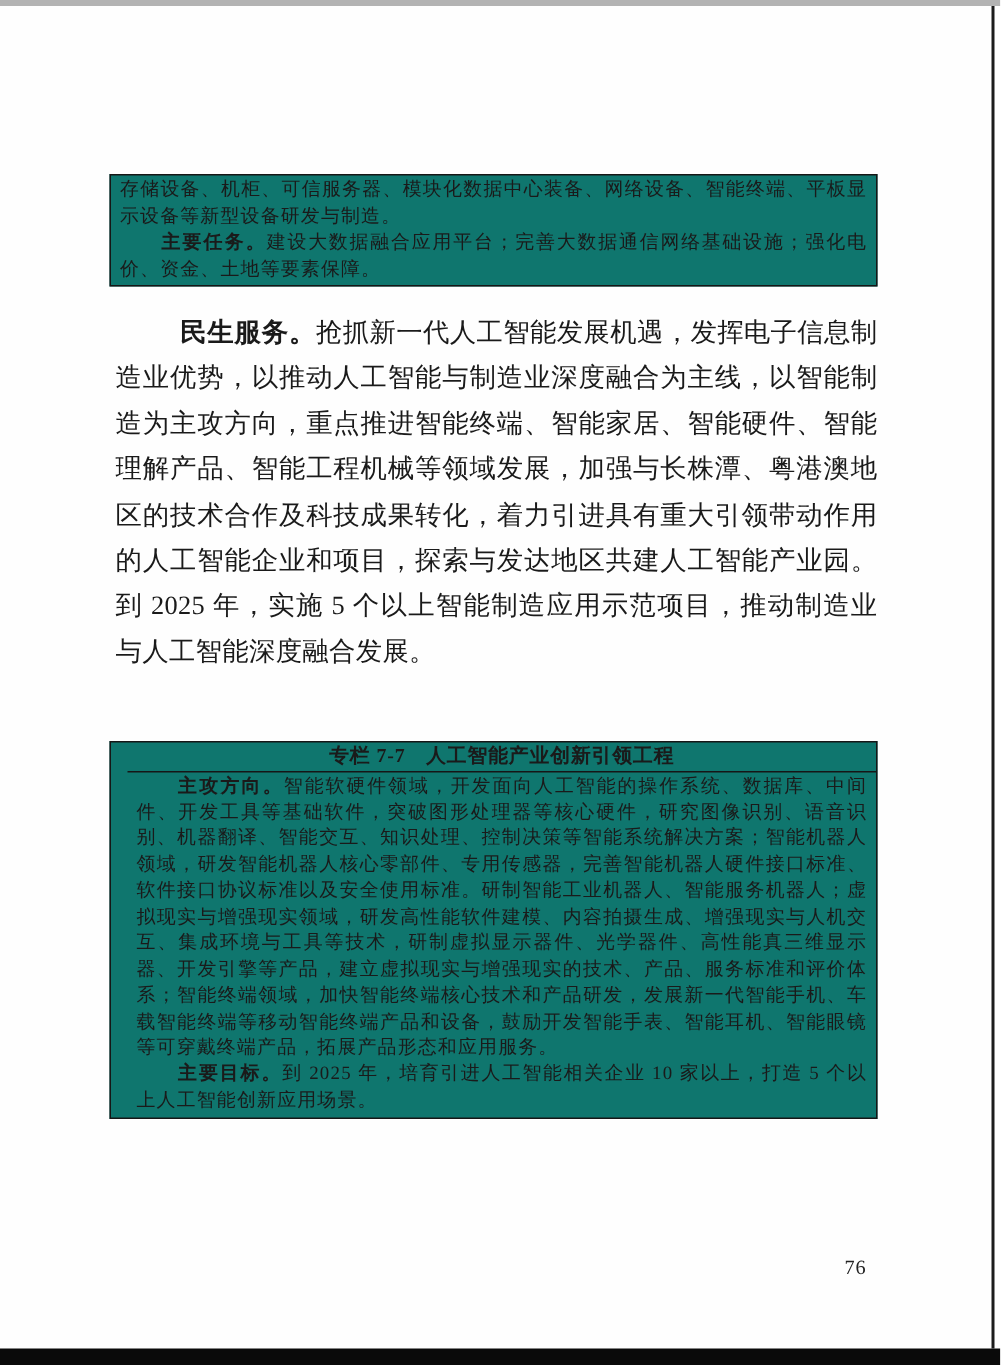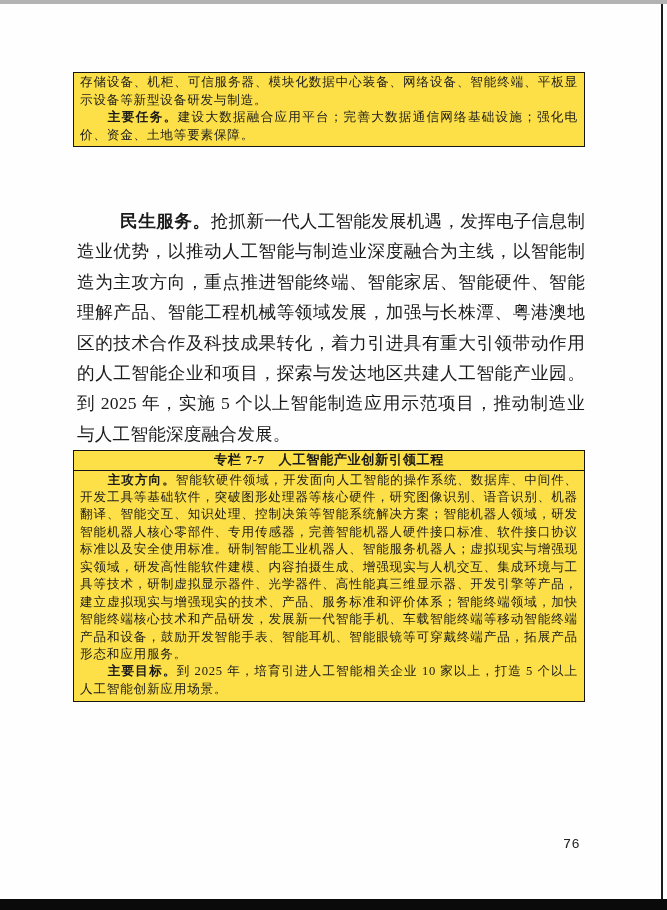--- a/index.html
+++ b/index.html
@@ -37,21 +37,22 @@
     width: 667px; height: 11px;
     background: #0a0a0a;
   }
   
   .box {
     position: absolute;
     left: 73px;
     width: 512px;
     box-sizing: border-box;
     border: 1.5px solid #161616;
-    background: #fde047;
+    background: #0f766e;
+    margin-top: 44px;
   }
   .box-continuation {
     top: 72px;
     padding: 1px 6px 2px 6px;
     font-size: 12.6px;
     line-height: 17.6px;
     letter-spacing: 0.8px;
     text-align: justify;
   }
   .box-para { margin: 0; }
@@ -67,21 +68,21 @@
     width: 508px;
     margin: 0;
     font-size: 17.6px;
     line-height: 30.4px;
     letter-spacing: 0.2px;
     text-align: justify;
     text-indent: 2.45em;
   }
   .main-lead { font-weight: bold; letter-spacing: 0.5px; }
   
-  .feature-box { top: 450px; }
+  .feature-box { top: 450px; padding-left: 11px; }
   .feature-box-title {
     display: block;
     text-align: center;
     font-weight: bold;
     font-size: 13.2px;
     line-height: 18.5px;
     padding: 0 4px;
     border-bottom: 1.5px solid #161616;
     letter-spacing: 0.6px;
   }
@@ -92,21 +93,20 @@
     letter-spacing: 0.8px;
     text-align: justify;
   }
   .page-number {
     position: absolute;
     left: 563px; top: 837px;
     width: 30px;
     font-size: 13.5px;
     color: #222222;
     letter-spacing: 0.5px;
-    font-family: Liberation Mono, monospace;
   }
 </style>
 </head>
 <body>
 
 <div class="page">
 
   <div class="scan-strip-top"></div>
   <div class="scan-line-right"></div>
   <div class="scan-bar-bottom"></div>

